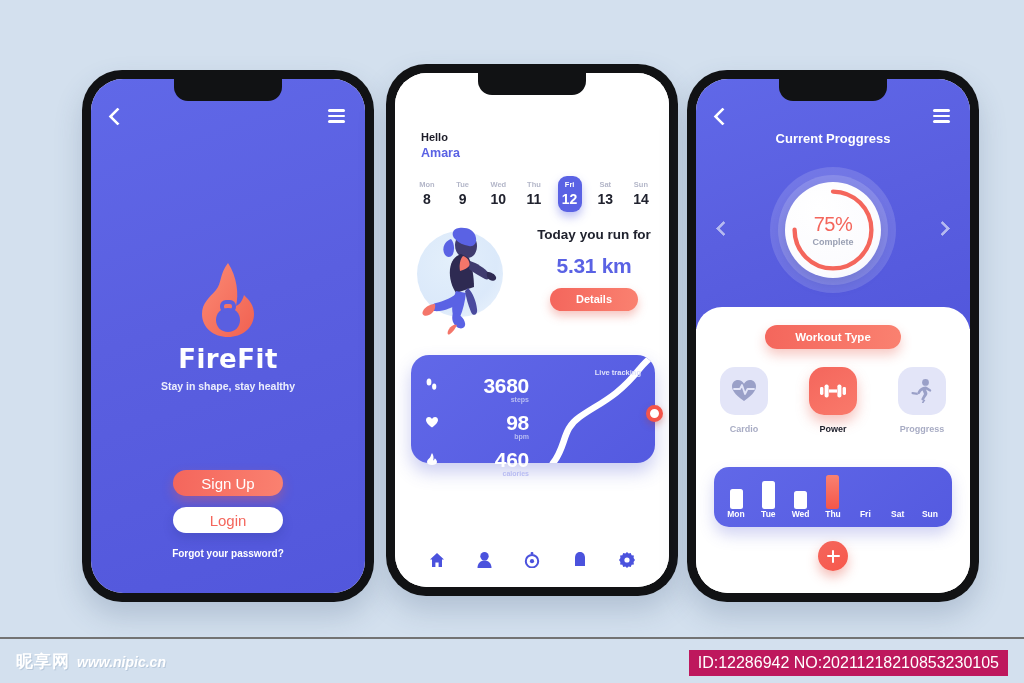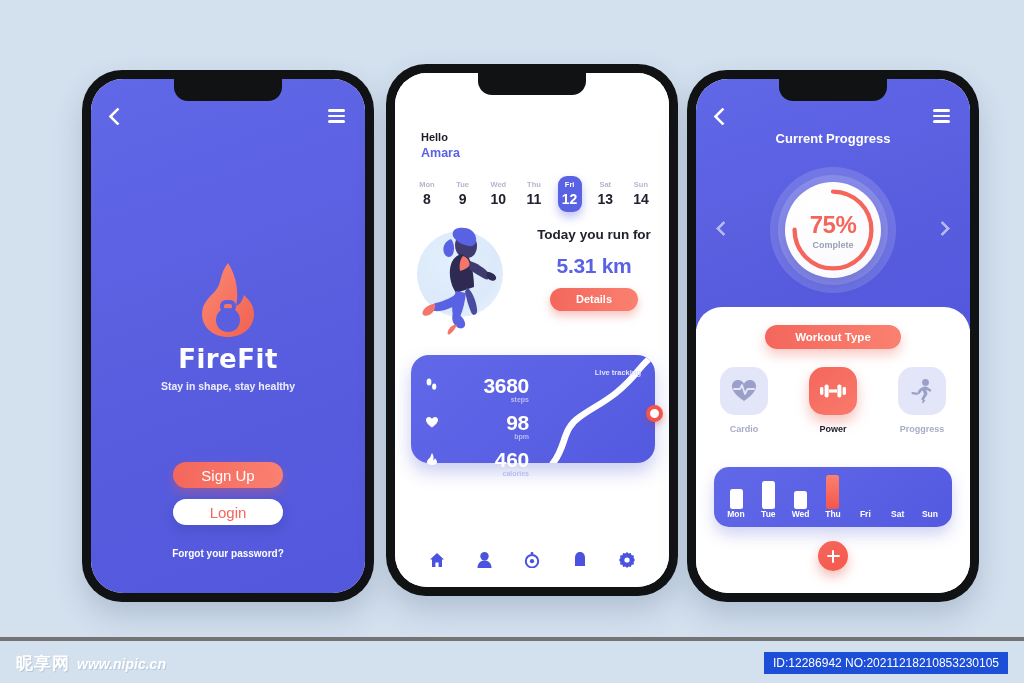--- a/index.html
+++ b/index.html
@@ -102,21 +102,21 @@
     background: linear-gradient(95deg, #f4665c 0%, #fa8170 100%);
     color: #fff;
     box-shadow: 0 5px 11px rgba(230,90,75,.38);
   }
   .btn-login {
     background: #fff; color: #f4665c;
     box-shadow: 0 5px 11px rgba(30,40,110,.18);
   }
   .forgot {
     color: #fff; font-size: 10px; font-weight: 700;
-    cursor: pointer; margin-top: 12px;
+    cursor: pointer; margin-top: 4px;
   }
 
   
   .p2 { position: absolute; inset: 0; background: #fff; }
   .greet { position: absolute; left: 26px; top: 58px; }
   .greet-hello { font-size: 11px; font-weight: 700; color: #1c1c28; }
   .greet-name { font-size: 12.5px; font-weight: 700; color: #5a62e4; margin-top: 3px; }
 
   .days {
     position: absolute; left: 20px; right: 16px; top: 103px;
@@ -225,21 +225,21 @@
     position: absolute; inset: 15px; border-radius: 50%;
     background: radial-gradient(circle at 35% 28%, #ffffff 0%, #fbfbfe 70%, #eceef8 100%);
     box-shadow: 0 6px 14px rgba(40,50,130,.2);
   }
   .ring-svg { position: absolute; inset: 15px; }
   .ring-center {
     position: absolute; inset: 15px;
     display: flex; flex-direction: column;
     align-items: center; justify-content: center;
   }
-  .ring-pct { font-size: 24px; font-weight: 700; color: #f4665c; letter-spacing: -.5px; }
+  .ring-pct { font-size: 20px; font-weight: 400; color: #f4665c; letter-spacing: -.5px; }
   .ring-sub { font-size: 9px; font-weight: 700; color: #9aa0b4; margin-top: 1px; }
   .side-chev {
     position: absolute; top: 144px;
     width: 11px; height: 11px;
     border-top: 3.2px solid #b6baf0;
     border-right: 3.2px solid #b6baf0;
     cursor: pointer; border-radius: 1px;
   }
   .chev-left { left: 22px; transform: rotate(-135deg); }
   .chev-right { right: 22px; transform: rotate(45deg); }
@@ -309,38 +309,38 @@
   }
   .fab:before, .fab:after {
     content: ""; position: absolute; background: #fff; border-radius: 1px;
   }
   .fab:before { width: 13px; height: 2.6px; }
   .fab:after { width: 2.6px; height: 13px; }
 
   
   .footer {
     position: absolute; left: 0; right: 0; bottom: 0; height: 46px;
-    border-top: 4px solid #737373;
+    border-top: 2px solid #737373;
     background: #d3e0ee;
   }
   .wm { position: absolute; left: 16px; top: 11px; display: flex; align-items: center; gap: 7px; }
   .wm-cn {
     font-size: 17px; font-weight: 700; color: #fff;
     font-family: "DejaVu Sans", sans-serif;
     letter-spacing: 1px;
     text-shadow: 1px 1px 0 #b9c9db;
   }
   .wm-url {
     font-size: 14px; font-style: italic; font-weight: 700;
     color: #fff; text-shadow: 1px 1px 0 #b9c9db;
   }
   .idbadge {
     position: absolute; right: 16px; top: 11px;
-    background: #1d4ed8; color: #fff;
-    font-size: 12px;
+    background: #be185d; color: #fff;
+    font-size: 16px;
     padding: 4px 9px;
   }
 </style>
 </head>
 <body>
 
 <div class="stage">
 
   <div class="phone phone1">
     <div class="screen">

